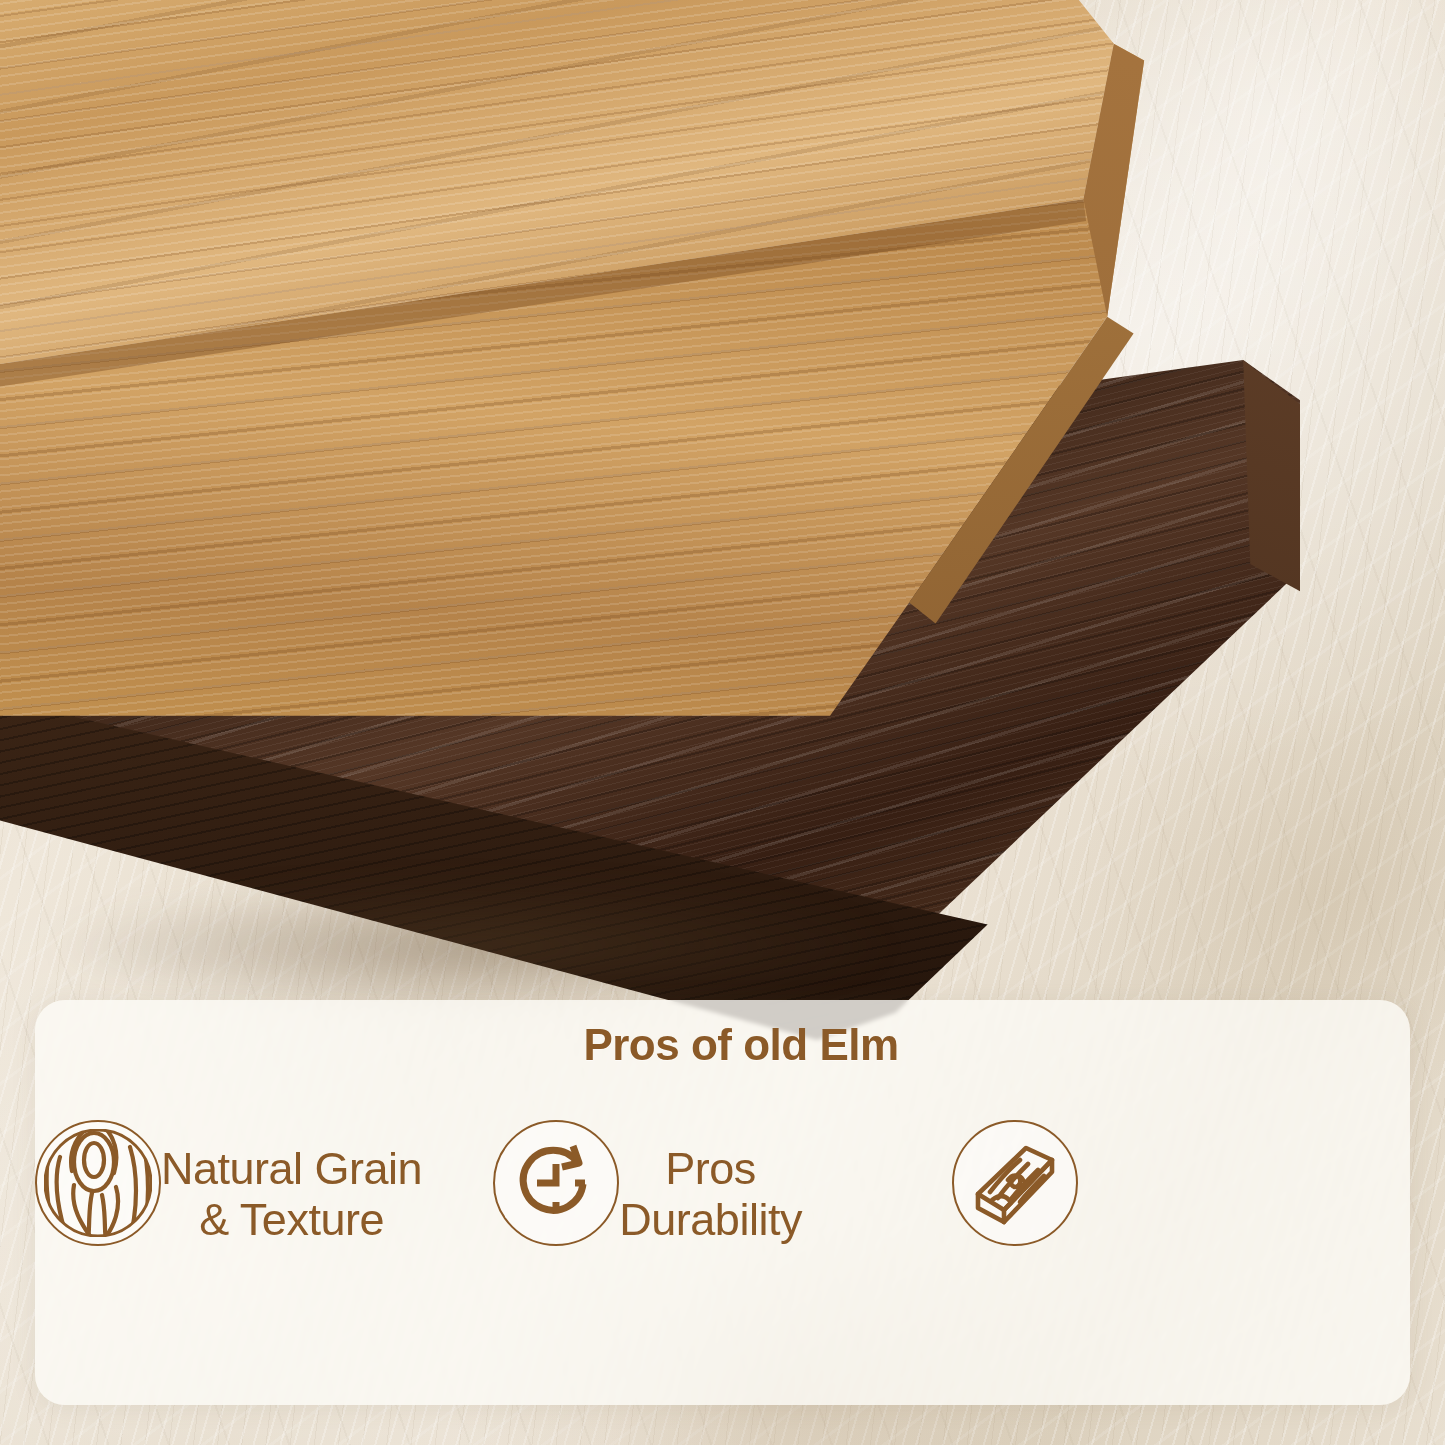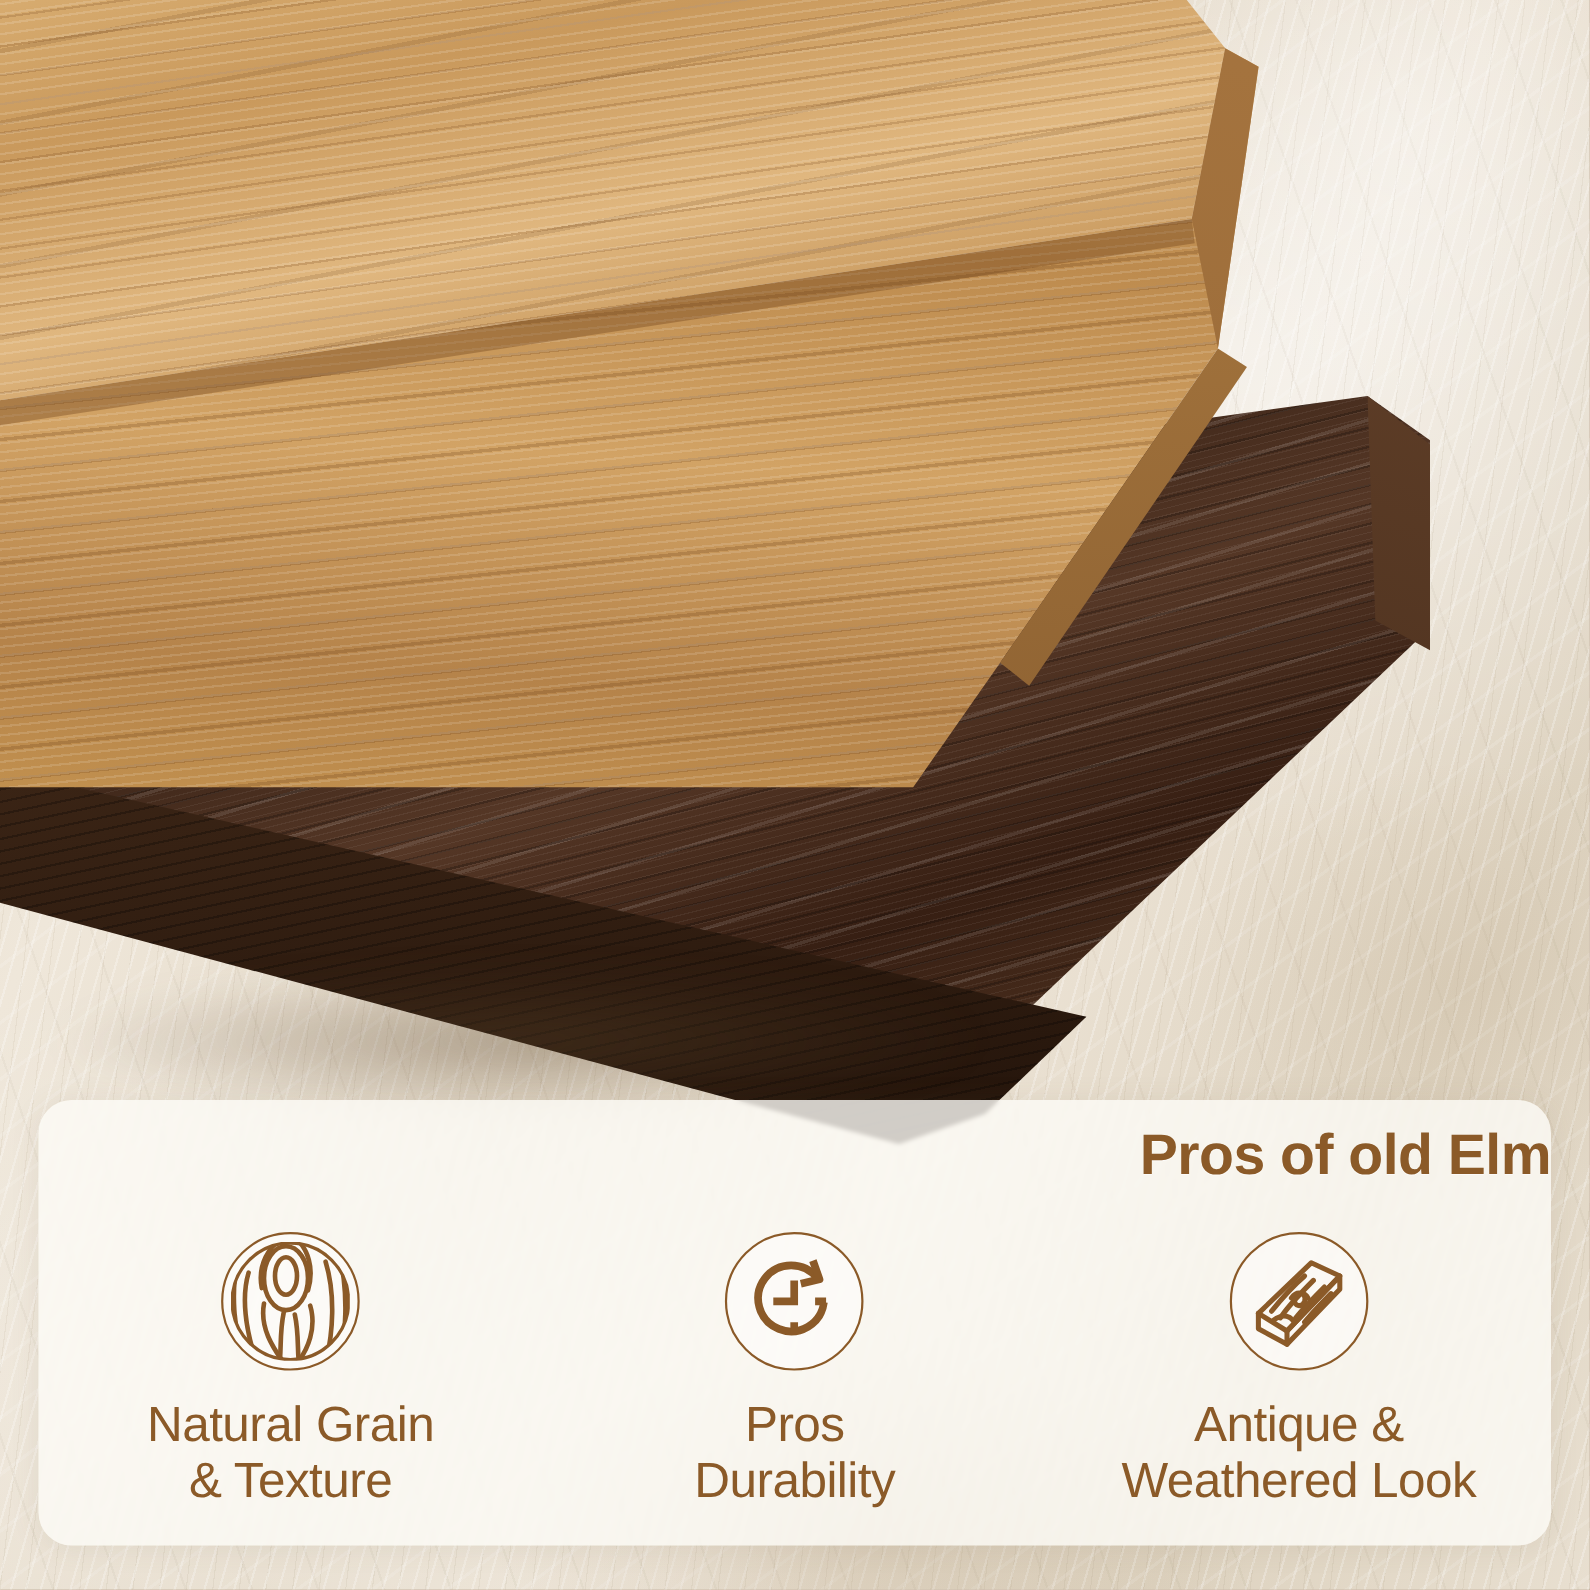--- a/index.html
+++ b/index.html
@@ -113,32 +113,32 @@
   
   .panel{
     position:absolute;left:35px;top:1000px;width:1375px;height:405px;
     background:rgba(253,251,246,.80);
     border-radius:30px;
     backdrop-filter:blur(2px);
     box-shadow:0 2px 26px rgba(120,100,70,.10);
   }
   .panel-title{
     position:absolute;left:0;right:0;top:20px;
-    text-align:right;
-    font-size:52px;font-weight:bold;
+    text-align:center;
+    font-size:44px;font-weight:bold;
     letter-spacing:-.5px;
     color:#8B5A28;
     text-shadow:0 1px 0 rgba(255,255,255,.6);
     padding-left:37px;
   }
   .features{
     position:absolute;left:0;top:120px;width:100%;
     display:flex;
   }
-  .feature{flex:1 1 0;display:flex;flex-direction:column;align-items:center;}
+  .feature{flex:1 1 0;display:flex;align-items:center;}
   .icon-circle{
     width:122px;height:122px;border-radius:50%;
     border:2px solid #8B5A28;
     display:flex;align-items:center;justify-content:center;
     background:rgba(255,255,255,.45);
   }
   .icon-circle svg{display:block;}
   .feature-label{
     margin-top:24px;
     text-align:center;
@@ -231,19 +231,17 @@
             <path d="M10 58 L10 72 L36 86 L36 74"></path>
             <path d="M36 74 L84 24 L84 36 L36 86"></path>
             <path d="M22 56 C30 46 38 36 52 24"></path>
             <path d="M30 62 C38 50 48 40 60 28"></path>
             <path d="M44 62 C52 52 60 44 70 34"></path>
             <path d="M52 66 C60 56 66 50 76 40"></path>
             <path d="M40 44 c6 -8 14 -4 12 3 c-2 6 -10 5 -9 -2 c1 -6 9 -7 12 -1"></path>
             <path d="M24 64 c8 -6 14 -4 18 1"></path>
           </svg>
         </div>
-        <div class="feature-label">Antique &amp;
-Weathered Look</div>
       </div>
 
     </div>
   </div>
 </div>
 
 </body></html>

